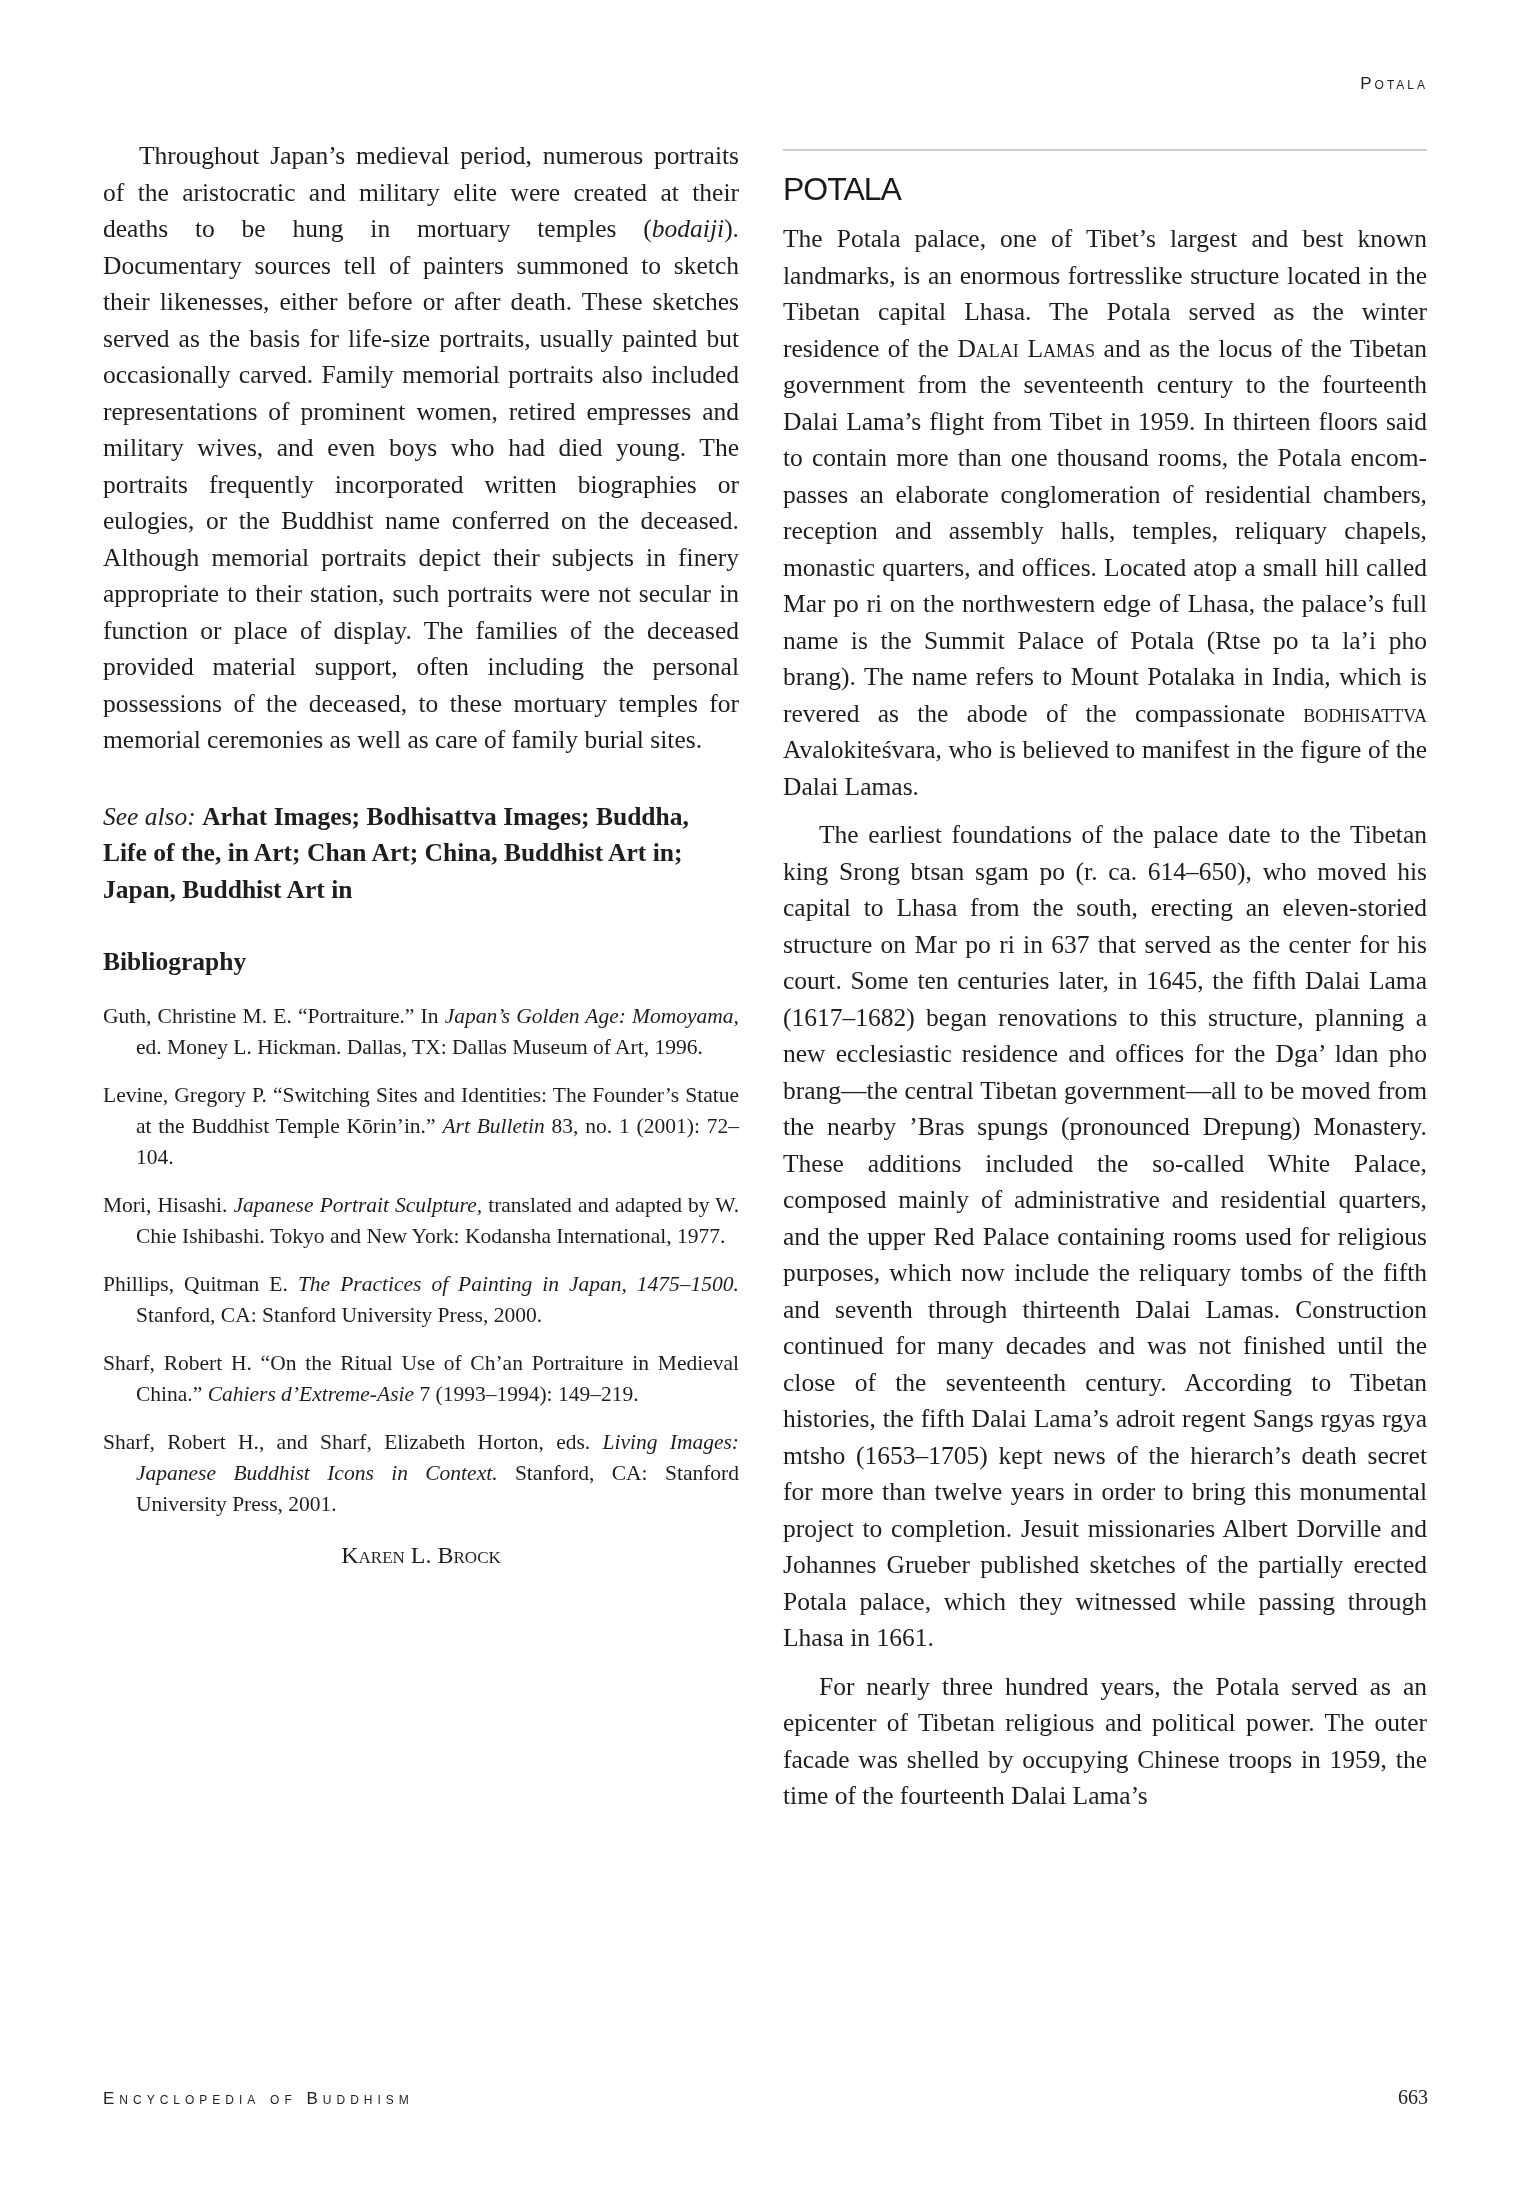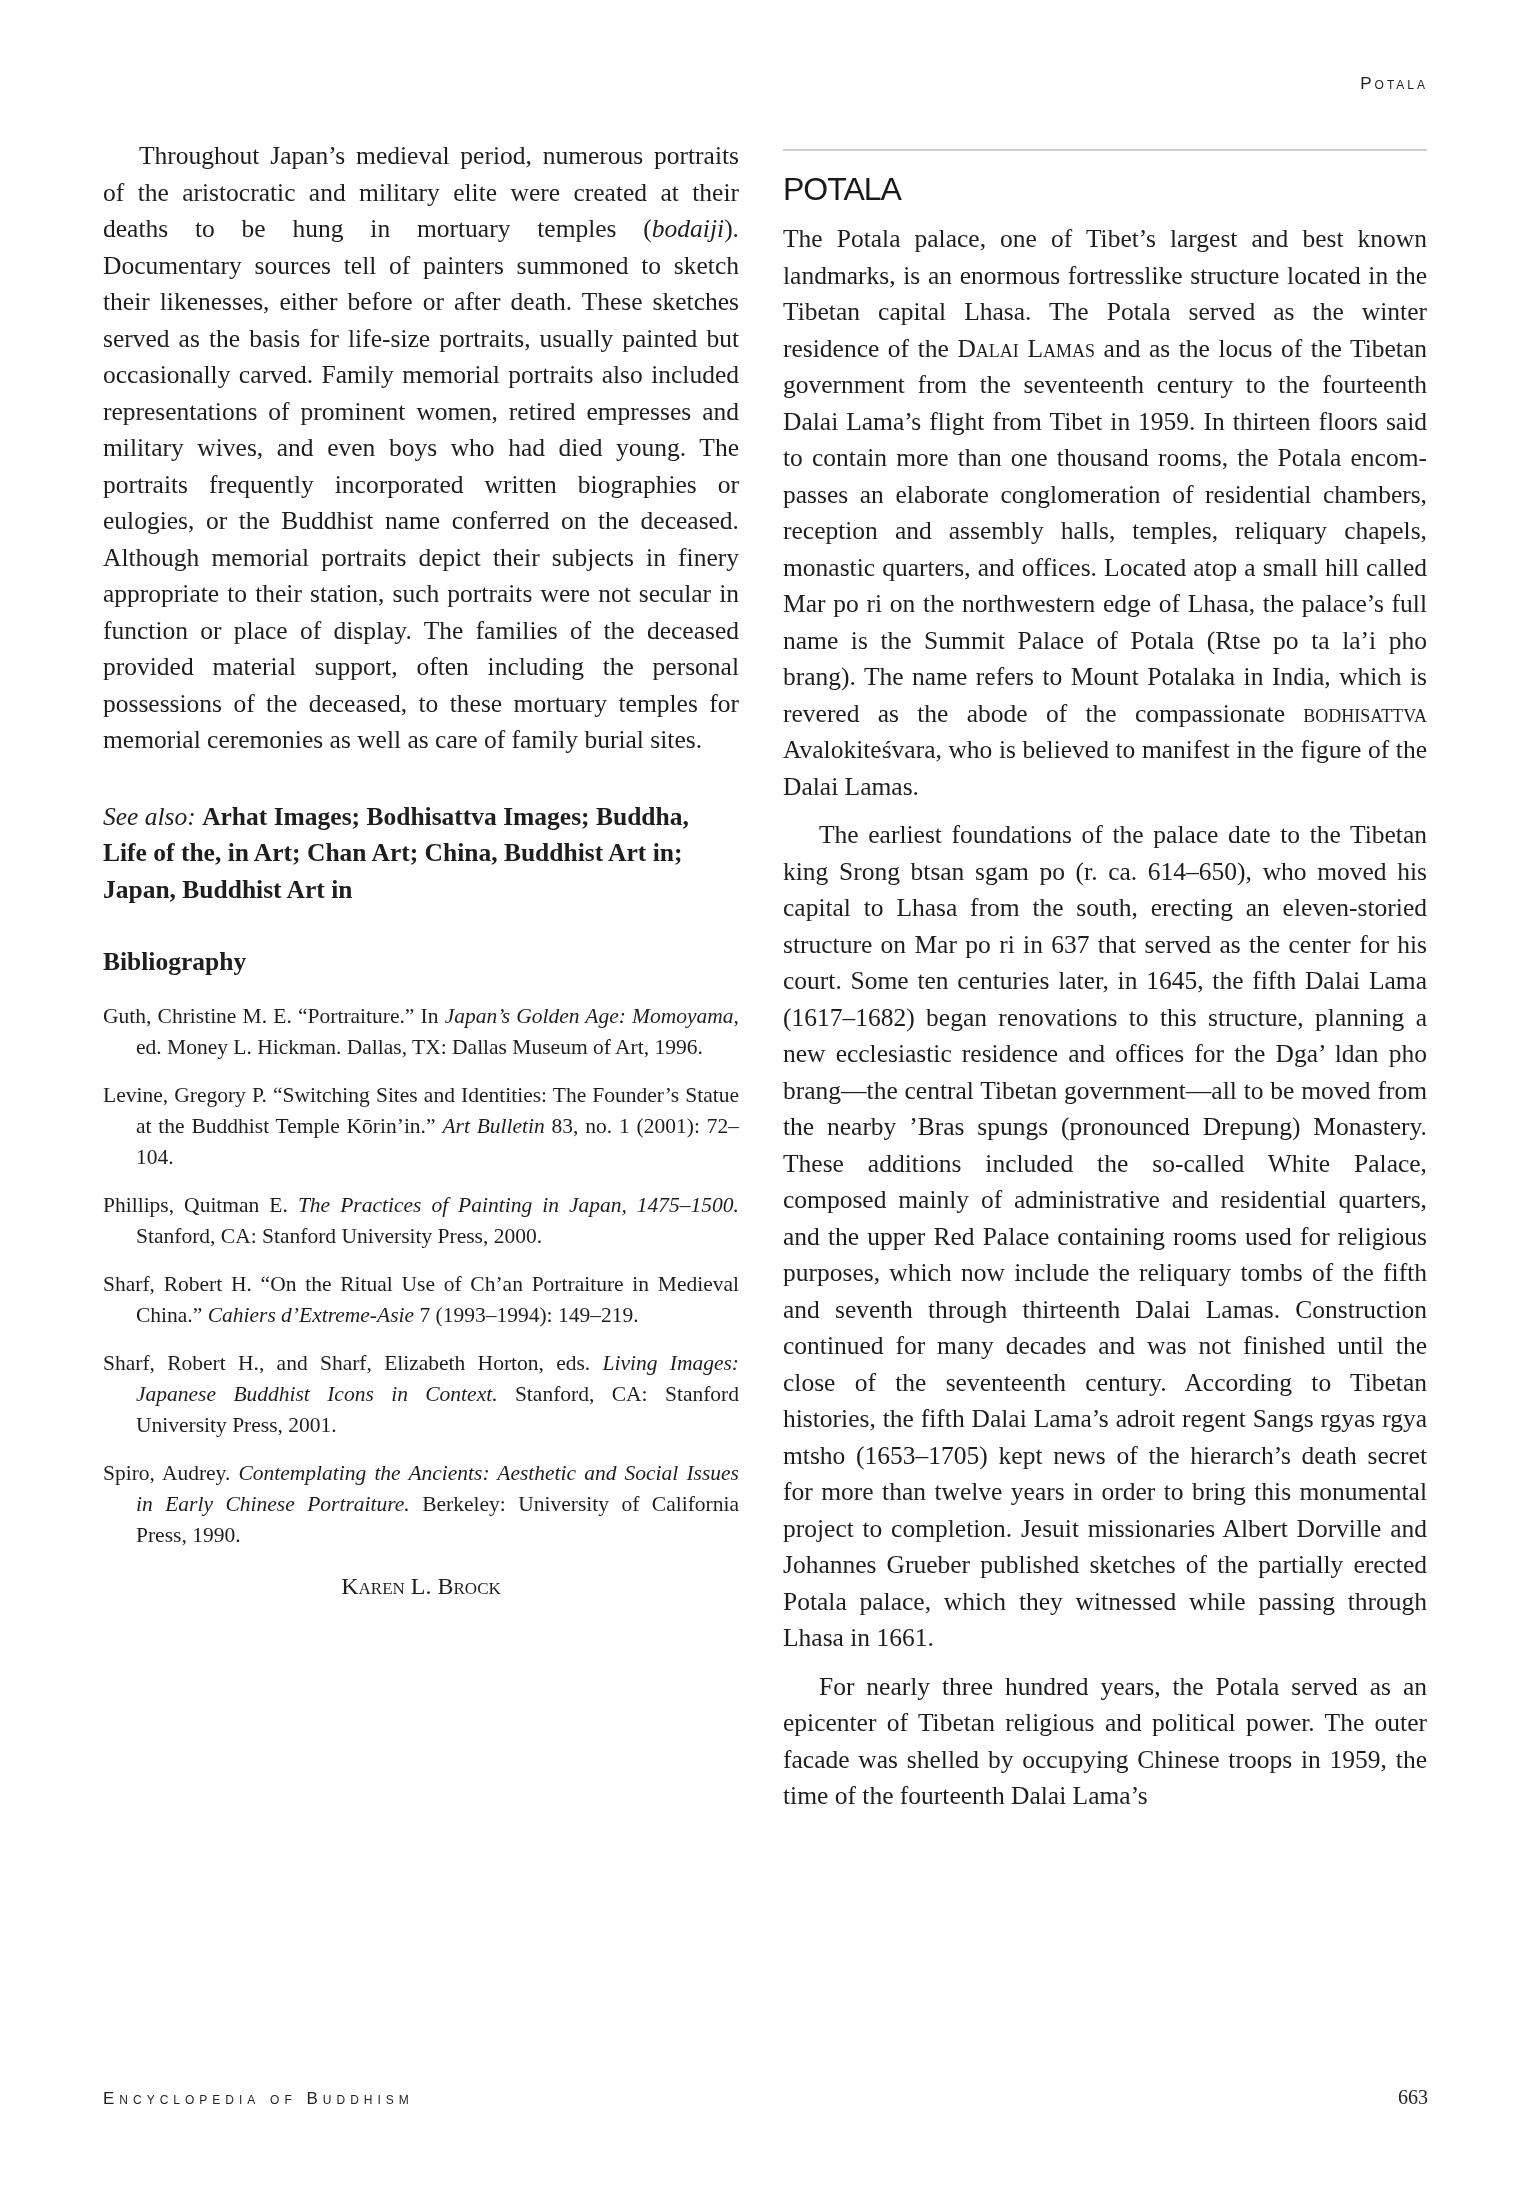--- a/index.html
+++ b/index.html
@@ -61,24 +61,24 @@
 <div class="col col-left">
   <p class="indent"><span>Throughout Japan’s medieval period, numerous portraits of the aristocratic and military elite were cre­ated at their deaths to be hung in mortuary temples (</span><i>bodaiji</i><span>). Documentary sources tell of painters sum­moned to sketch their likenesses, either before or after death. These sketches served as the basis for life-size portraits, usually painted but occasionally carved. Family memorial portraits also included representa­tions of prominent women, retired empresses and mil­itary wives, and even boys who had died young. The portraits frequently incorporated written biographies or eulogies, or the Buddhist name conferred on the de­ceased. Although memorial portraits depict their sub­jects in finery appropriate to their station, such portraits were not secular in function or place of dis­play. The families of the deceased provided material support, often including the personal possessions of the deceased, to these mortuary temples for memorial ceremonies as well as care of family burial sites.</span></p>
 
   <p class="see-also" style="text-align:left"><span class="lbl">See also:</span> <span class="refs">Arhat Images; Bodhisattva Images; Buddha, Life of the, in Art; Chan Art; China, Buddhist Art in; Japan, Buddhist Art in</span></p>
 
   <p class="bib-head">Bibliography</p>
 
   <div class="bib">
     <p class="bib-entry"><span>Guth, Christine M. E. “Portraiture.” In </span><i>Japan’s Golden Age: Momoyama,</i><span> ed. Money L. Hickman. Dallas, TX: Dallas Mu­seum of Art, 1996.</span></p>
     <p class="bib-entry"><span>Levine, Gregory P. “Switching Sites and Identities: The Founder’s Statue at the Buddhist Temple Kōrin’in.” </span><i>Art Bul­letin</i><span> 83, no. 1 (2001): 72–104.</span></p>
+    <p class="bib-entry"><span>Mori, Hisashi. </span><i>Japanese Portrait Sculpture,</i><span> translated and adapted by W. Chie Ishibashi. Tokyo and New York: Ko­dansha International, 1977.</span></p>
     <p class="bib-entry"><span>Phillips, Quitman E. </span><i>The Practices of Painting in Japan, 1475–1500.</i><span> Stanford, CA: Stanford University Press, 2000.</span></p>
     <p class="bib-entry"><span>Sharf, Robert H. “On the Ritual Use of Ch’an Portraiture in Me­dieval China.” </span><i>Cahiers d’Extreme-Asie</i><span> 7 (1993–1994): 149–219.</span></p>
     <p class="bib-entry"><span>Sharf, Robert H., and Sharf, Elizabeth Horton, eds. </span><i>Living Im­ages: Japanese Buddhist Icons in Context.</i><span> Stanford, CA: Stan­ford University Press, 2001.</span></p>
-    <p class="bib-entry"><span>Spiro, Audrey. </span><i>Contemplating the Ancients: Aesthetic and Social Issues in Early Chinese Portraiture.</i><span> Berkeley: University of California Press, 1990.</span></p>
   </div>
 
   <p class="author-sig">Karen L. Brock</p>
 </div>
 
 <div class="col col-right">
   <div class="rule"></div>
   <h2 class="article-title">POTALA</h2>
 
   <p><span>The Potala palace, one of Tibet’s largest and best known landmarks, is an enormous fortresslike struc­ture located in the Tibetan capital Lhasa. The Potala served as the winter residence of the </span><span class="sc">Dalai Lamas</span><span> and as the locus of the Tibetan government from the sev­enteenth century to the fourteenth Dalai Lama’s flight from Tibet in 1959. In thirteen floors said to contain more than one thousand rooms, the Potala encom­passes an elaborate conglomeration of residential chambers, reception and assembly halls, temples, reli­quary chapels, monastic quarters, and offices. Located atop a small hill called Mar po ri on the northwestern edge of Lhasa, the palace’s full name is the Summit Palace of Potala (Rtse po ta la’i pho brang). The name refers to Mount Potalaka in India, which is revered as the abode of the compassionate </span><span class="sc">bodhisattva</span><span> Avalokiteśvara, who is believed to manifest in the fig­ure of the Dalai Lamas.</span></p>

